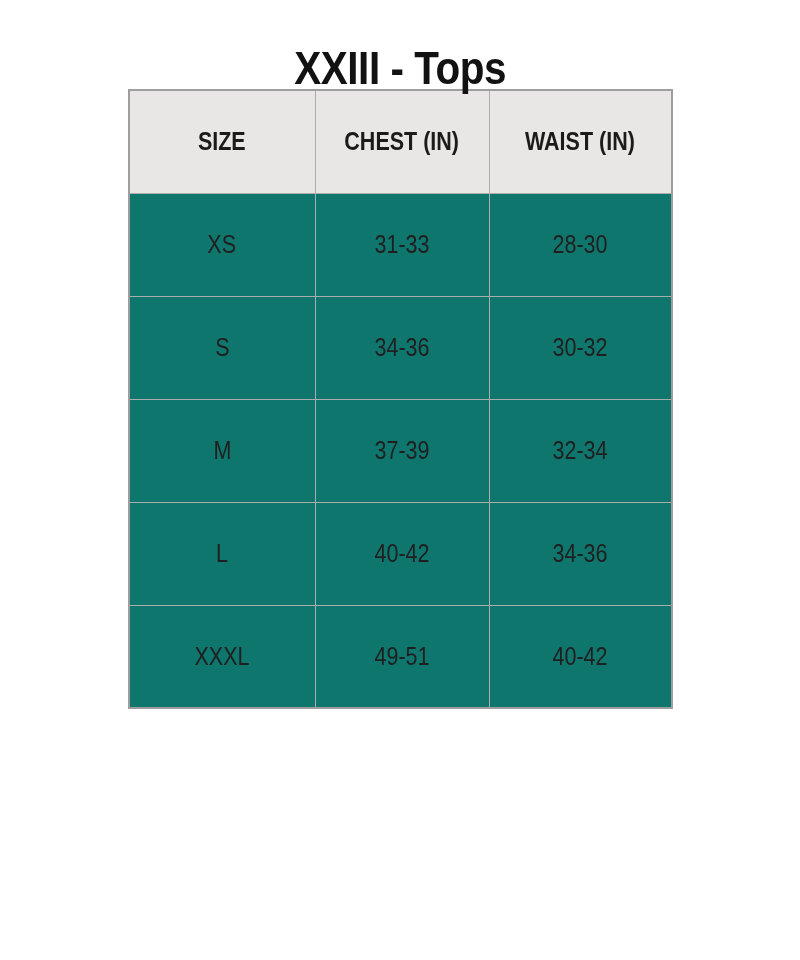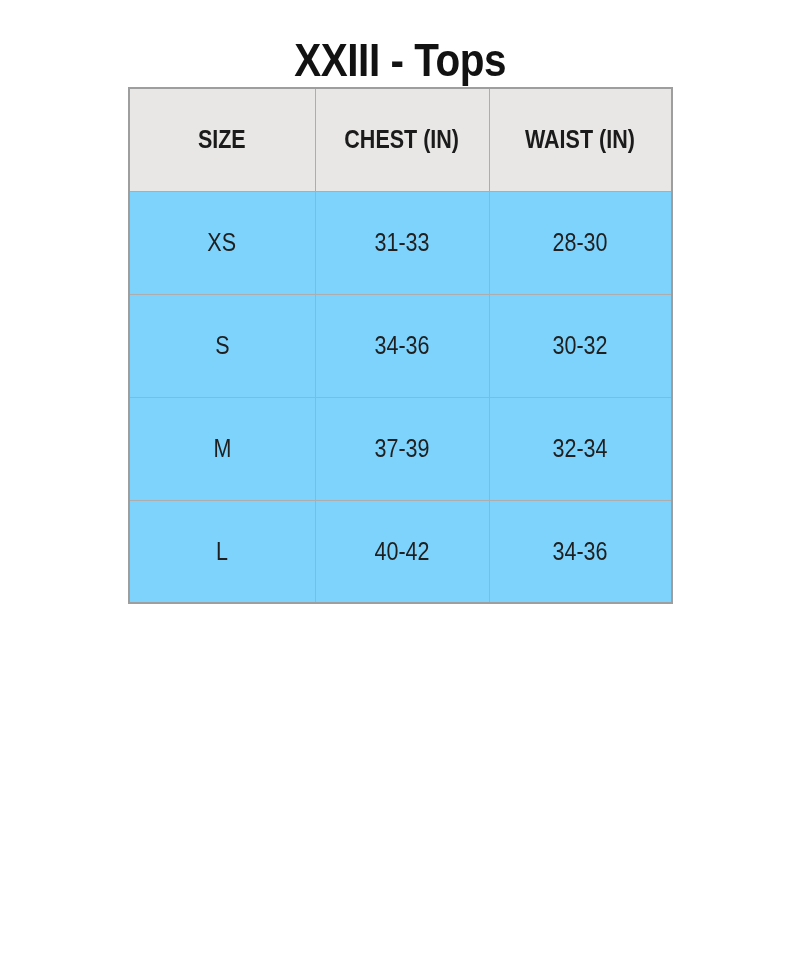--- a/index.html
+++ b/index.html
@@ -16,63 +16,63 @@
   }
   body {
     width: 800px;
     height: 960px;
     background: var(--page-bg);
     font-family: "Liberation Sans", sans-serif;
     color: var(--text-color);
     overflow: hidden;
   }
   .page-title {
-    margin: 0;
+    margin: 8px;
     padding-top: 34px;
     height: 58px;
     text-align: center;
     font-size: 47px;
     line-height: 1.1;
     font-weight: bold;
     color: #121212;
     letter-spacing: -0.5px;
     white-space: nowrap;
   }
   
   .cond {
     display: inline-block;
     transform: scaleX(0.86);
     transform-origin: center;
   }
   .size-table {
     border-collapse: collapse;
     table-layout: fixed;
     width: 545px;
-    margin: 29px auto 0 auto;
+    margin: 23px auto 0 auto;
     border: 2px solid var(--outer-border);
   }
   .size-table col.col-size  { width: 34.4%; }
   .size-table col.col-chest { width: 32.0%; }
   .size-table col.col-waist { width: 33.6%; }
   .size-table th,
   .size-table td {
     border: 1px solid var(--border-color);
     text-align: center;
     vertical-align: middle;
     padding: 0;
   }
   .size-table thead th {
     background: var(--header-bg);
     height: 103px;
     font-size: 25px;
     font-weight: bold;
     color: #1b1b1b;
   }
   .size-table tbody td {
-    background: #7dd3fc;
+    background: #0f766e;
     height: 103px;
     font-size: 25px;
     font-weight: normal;
     color: #1f1f1f;
   }
 </style>
 </head>
 <body>
 
 <main>
@@ -105,15 +105,20 @@
         <tr>
           <td><span class="cond">M</span></td>
           <td><span class="cond">37-39</span></td>
           <td><span class="cond">32-34</span></td>
         </tr>
         <tr>
           <td><span class="cond">L</span></td>
           <td><span class="cond">40-42</span></td>
           <td><span class="cond">34-36</span></td>
         </tr>
+        <tr>
+          <td><span class="cond">XXXL</span></td>
+          <td><span class="cond">49-51</span></td>
+          <td><span class="cond">40-42</span></td>
+        </tr>
       </tbody>
   </table>
 </main>
 
 </body></html>

